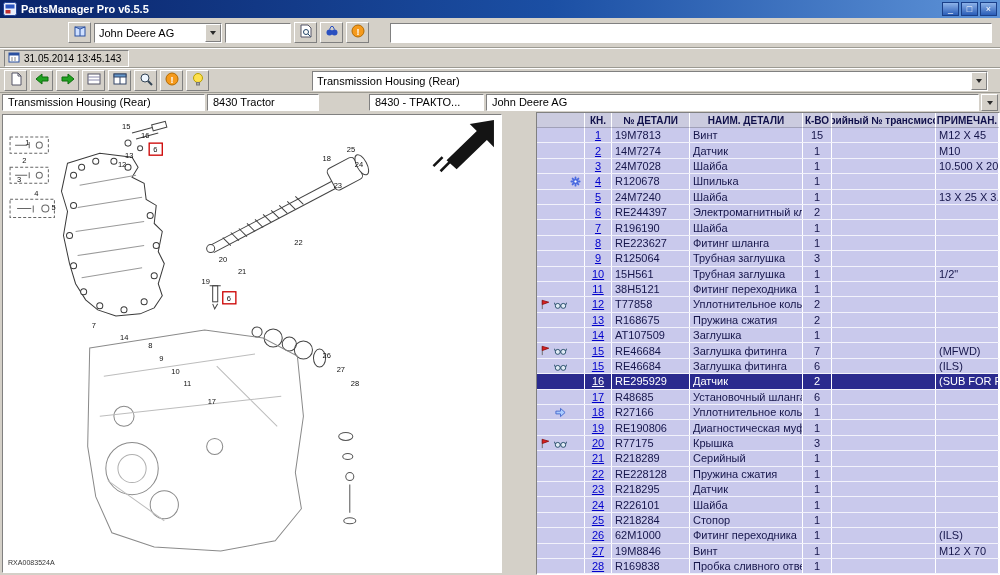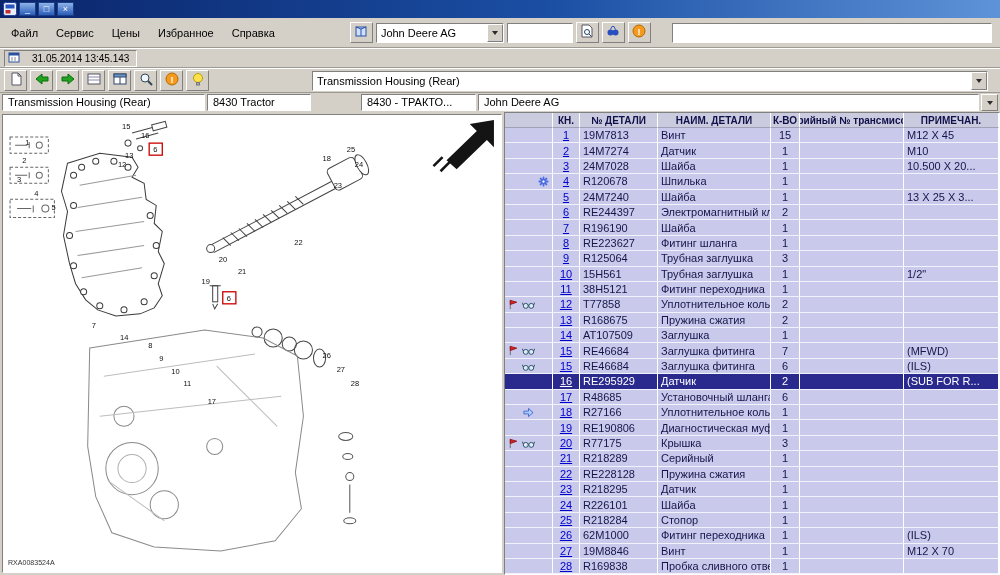--- a/index.html
+++ b/index.html
@@ -23,39 +23,39 @@
   .combo .combo-text { padding:0 4px; flex:1; white-space:nowrap; overflow:hidden; }
   .combo .combo-arrow { width:16px; height:18px; background:#d4d0c8; border:1px solid; border-color:#ffffff #808080 #808080 #ffffff; display:flex; align-items:center; justify-content:center; flex:0 0 auto; }
   .tri-down { width:0; height:0; border-left:3px solid transparent; border-right:3px solid transparent; border-top:4px solid #2a2a2a; }
   .txtin { height:20px; background:#fff; border:1px solid; border-color:#808080 #ffffff #ffffff #808080; padding:0 3px; font-size:11px; font-family:"Liberation Sans",sans-serif; }
   .dealer-combo { width:128px; }
   .search-input { width:66px; }
   .wide-field { flex:1; margin-left:18px; margin-right:6px; }
 
   
   .infobar { height:20px; display:flex; align-items:center; border-bottom:1px solid #9c9a92; padding:0 4px; border-top:1px solid #fff; }
-  .date-panel { display:flex; align-items:center; gap:12px; height:17px; padding:0 7px 0 3px; border:1px solid; border-color:#808080 #ffffff #ffffff #808080; font-size:10px; white-space:nowrap; }
+  .date-panel { display:flex; align-items:center; gap:4px; height:17px; padding:0 7px 0 3px; border:1px solid; border-color:#808080 #ffffff #ffffff #808080; font-size:10px; white-space:nowrap; }
 
   
   .navbar { height:25px; display:flex; align-items:center; padding:0 4px; gap:3px; border-top:1px solid #fff; border-bottom:1px solid #9c9a92; }
   .section-combo { flex:1; margin-left:100px; margin-right:8px; }
 
   
   .breadcrumb { height:19px; display:flex; align-items:stretch; gap:2px; padding:1px 2px; }
   .bc-cell { background:#fff; border:1px solid; border-color:#808080 #ffffff #ffffff #808080; padding:1px 5px; white-space:nowrap; overflow:hidden; }
-  .bc0 { width:203px; } .bc1 { width:104px; } .bc2 { width:115px;margin-left:48px; } .bc3 { flex:1; }
+  .bc0 { width:203px; } .bc1 { width:112px; } .bc2 { width:115px;margin-left:48px; } .bc3 { flex:1; }
   .bc-arrow { width:17px; background:#d4d0c8; border:1px solid; border-color:#ffffff #808080 #808080 #ffffff; display:flex; align-items:center; justify-content:center; }
 
   
   .main { height:463px; display:flex; }
   .diagram-panel { width:504px; flex:0 0 auto; padding:2px; background:#d4d0c8; }
   .diagram-canvas { width:100%; height:100%; background:#fff; border:1px solid; border-color:#808080 #ffffff #ffffff #808080; }
   .diagram-canvas svg { width:100%; height:100%; display:block; }
 
-  .table-panel { flex:1; background:#fff; border:1px solid; border-color:#808080 #ffffff #ffffff #808080; display:flex; flex-direction:column; overflow:hidden; }
+  .table-panel { flex:1; background:#fff; border:1px solid; border-color:#808080 #ffffff #ffffff #808080; display:flex; flex-direction:column; overflow:hidden;margin-left:32px; }
   .thead { height:15px; display:flex; background:#cbcbdf; font-weight:bold; font-size:10px; color:#10104a; flex:0 0 auto; }
   .thead .hc { border-right:1px solid #ffffff; border-bottom:1px solid #a0a0b8; display:flex; align-items:center; justify-content:center; overflow:hidden; white-space:nowrap; padding:0 1px; }
   .tbody { flex:1; overflow:hidden; background:#fff; }
   .trow { height:15.4px; display:flex; background:#c9c9ec; border-bottom:1px solid #f2f2fb; color:#15154a; cursor:default; }
   .trow .c { border-right:1px solid #ffffff; display:flex; align-items:center; overflow:hidden; white-space:nowrap; padding:0 3px; }
   .trow.selected { background:#2a2a8e; color:#fff; }
   .w-gut { width:48px; flex:0 0 auto; padding:0 1px !important; }
   .w-kn  { width:27px; flex:0 0 auto; justify-content:center; }
   .w-part{ width:78px; flex:0 0 auto; }
   .w-name{ width:113px; flex:0 0 auto; }
@@ -71,33 +71,27 @@
 <body>
 
 <div class="titlebar">
   <span class="app-icon">
     <svg width="14" height="14" viewBox="0 0 14 14">
         <rect x="0.5" y="0.5" width="13" height="13" rx="2" fill="#e8eefc" stroke="#23459a"></rect>
         <rect x="2.5" y="2.5" width="9" height="4" fill="#2a55c0"></rect>
         <rect x="2.5" y="8" width="5" height="3.5" fill="#c03030"></rect>
       </svg>
   </span>
+  <span class="app-title">PartsManager Pro v6.5.5</span>
   <button class="titlebtn">_</button>
   <button class="titlebtn">□</button>
   <button class="titlebtn">×</button>
 </div>
 
 <div class="menurow">
-  <div class="menu-bar">
-    <div class="menu-item">Файл</div>
-    <div class="menu-item">Сервис</div>
-    <div class="menu-item">Цены</div>
-    <div class="menu-item">Избранное</div>
-    <div class="menu-item">Справка</div>
-  </div>
   <div class="tb-main">
     <button class="tbtn">
         <span><svg width="14" height="14" viewBox="0 0 14 14">
             <rect x="2" y="3" width="10" height="9" fill="#cfe0ff" stroke="#2a50a0"></rect>
             <path d="M2 3l5 2 5-2" fill="none" stroke="#2a50a0"></path>
             <path d="M7 5v7" stroke="#2a50a0"></path>
           </svg></span>
       </button>
     <div class="combo dealer-combo">
       <span class="combo-text">John Deere AG</span>

